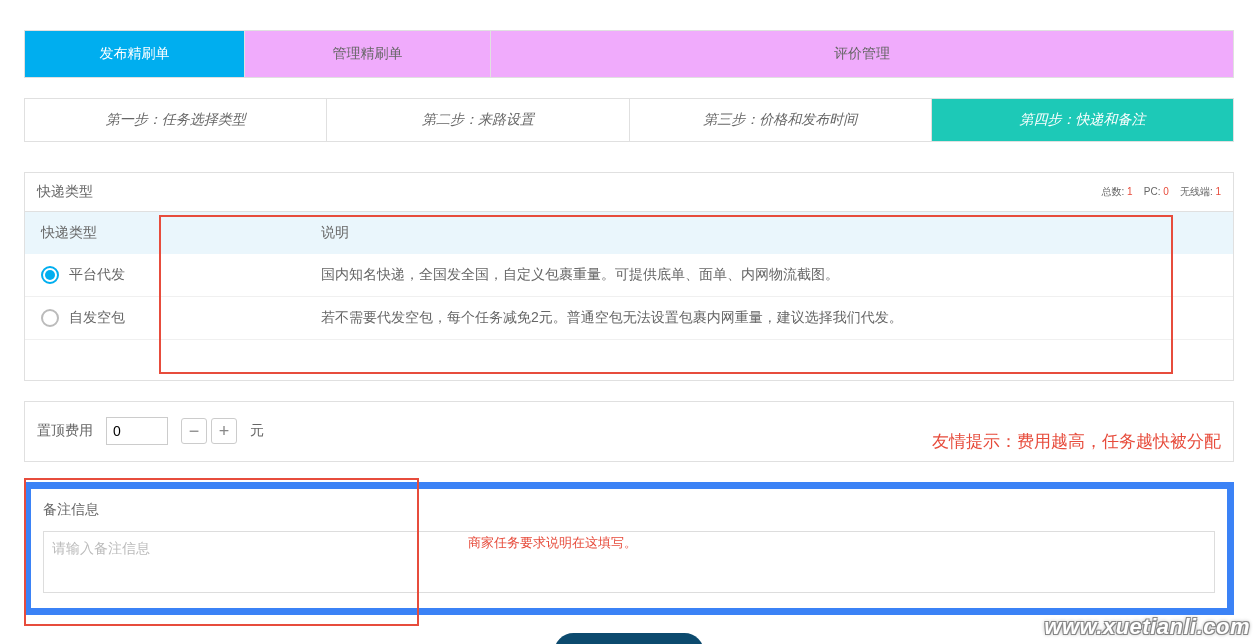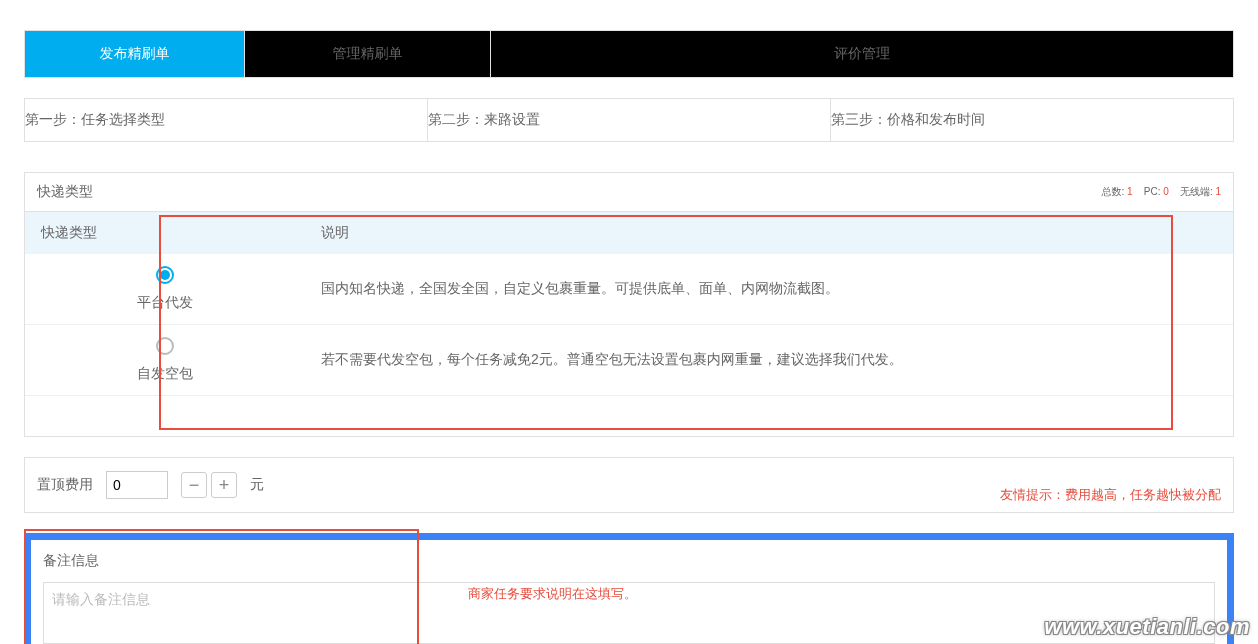--- a/index.html
+++ b/index.html
@@ -17,21 +17,21 @@
       display: flex;
       border: 1px solid #e0e0e0;
       margin-bottom: 20px;
     }
     .main-tab {
       flex: 0 0 33.333%;
       border-right: 1px solid #e0e0e0;
       padding: 14px 0;
       text-align: center;
       cursor: pointer;
-      background: #000000;
+      background: #f0abfc;
       color: #666;
       position: relative;
     }
     .main-tab:last-child { border-right: none; flex: 1; }
     .main-tab.active {
       background: #00aeef;
       color: #fff;
     }
     .main-tab-1 { flex: 0 0 220px; }
     .main-tab-2 { flex: 0 0 246px; }
@@ -40,24 +40,25 @@
     
     .step-tabs {
       display: flex;
       border: 1px solid #e0e0e0;
       margin-bottom: 30px;
     }
     .step-tab {
       flex: 1;
       border-right: 1px solid #e0e0e0;
       padding: 12px 0;
-      text-align: left;
+      text-align: center;
       cursor: pointer;
       background: #fff;
       color: #666;
+      font-style: italic;
     }
     .step-tab:last-child { border-right: none; }
     .step-tab.active {
       background: #1dc9b7;
       color: #fff;
     }
 
     
     .panel {
       border: 1px solid #e0e0e0;
@@ -105,21 +106,20 @@
     .shipping-table tbody tr { border-bottom: 1px solid #f0f0f0; }
     .shipping-table tbody tr:last-child { border-bottom: none; }
     .td-type { padding-left: 158px; }
     .td-desc { text-align: center; }
 
     .radio-wrap {
       display: flex;
       align-items: center;
       gap: 10px;
       cursor: pointer;
-      flex-direction: column;
     }
     .radio {
       width: 18px; height: 18px;
       border: 2px solid #bbb;
       border-radius: 50%;
       display: inline-block;
       position: relative;
       flex-shrink: 0;
     }
     .radio.checked {
@@ -164,21 +164,21 @@
       width: 26px; height: 26px;
       border: 1px solid #ccc;
       background: #fff;
       color: #888;
       font-size: 18px;
       line-height: 22px;
       text-align: center;
       cursor: pointer;
       border-radius: 3px;
     }
-    .hint { color: #e74c3c; font-size: 13px; margin-top: 20px; }
+    .hint { color: #e74c3c; font-size: 17px; margin-top: 20px; }
 
     
     .remarks-wrap {
       position: relative;
       margin-bottom: 18px;
     }
     .remarks-redbox {
       position: absolute;
       left: 0;
       top: -4px;
@@ -249,20 +249,21 @@
   <div class="main-tabs">
     <div class="main-tab main-tab-1 active">发布精刷单</div>
     <div class="main-tab main-tab-2">管理精刷单</div>
     <div class="main-tab main-tab-3">评价管理</div>
   </div>
 
   <div class="step-tabs">
     <div class="step-tab">第一步：任务选择类型</div>
     <div class="step-tab">第二步：来路设置</div>
     <div class="step-tab">第三步：价格和发布时间</div>
+    <div class="step-tab active">第四步：快递和备注</div>
   </div>
 
   <div class="panel">
     <div class="panel-header">
       <span>快递类型</span>
       <span class="stats">
         <span>总数:</span>
         <span class="num">1</span>
         &nbsp;&nbsp;
         <span>PC:</span>

